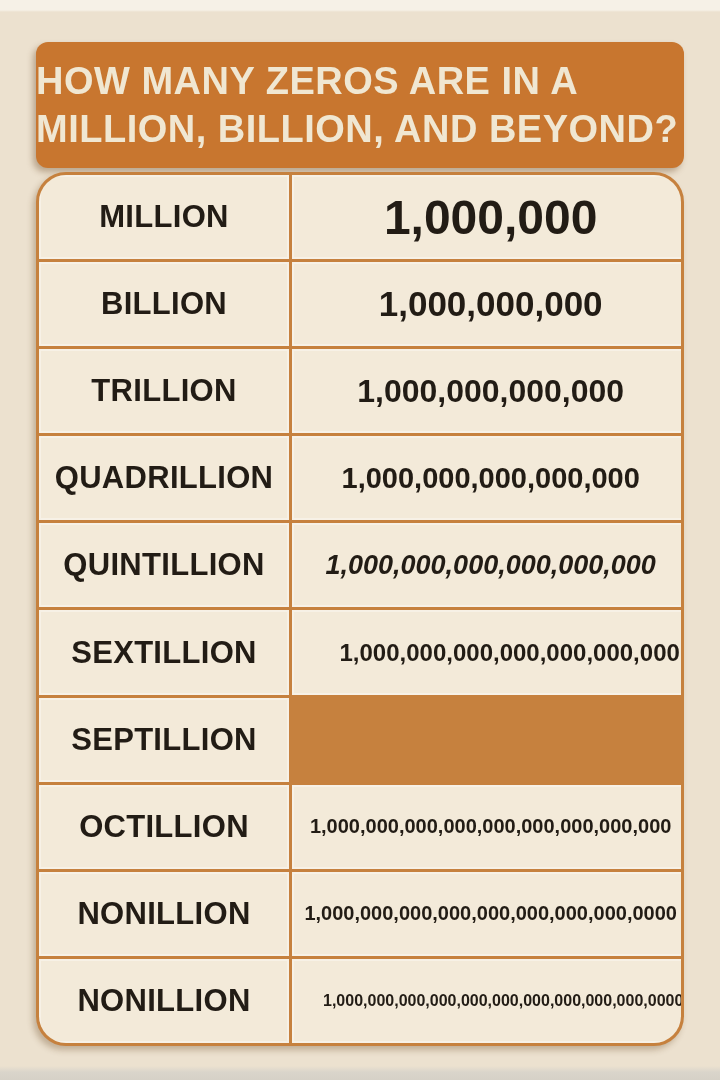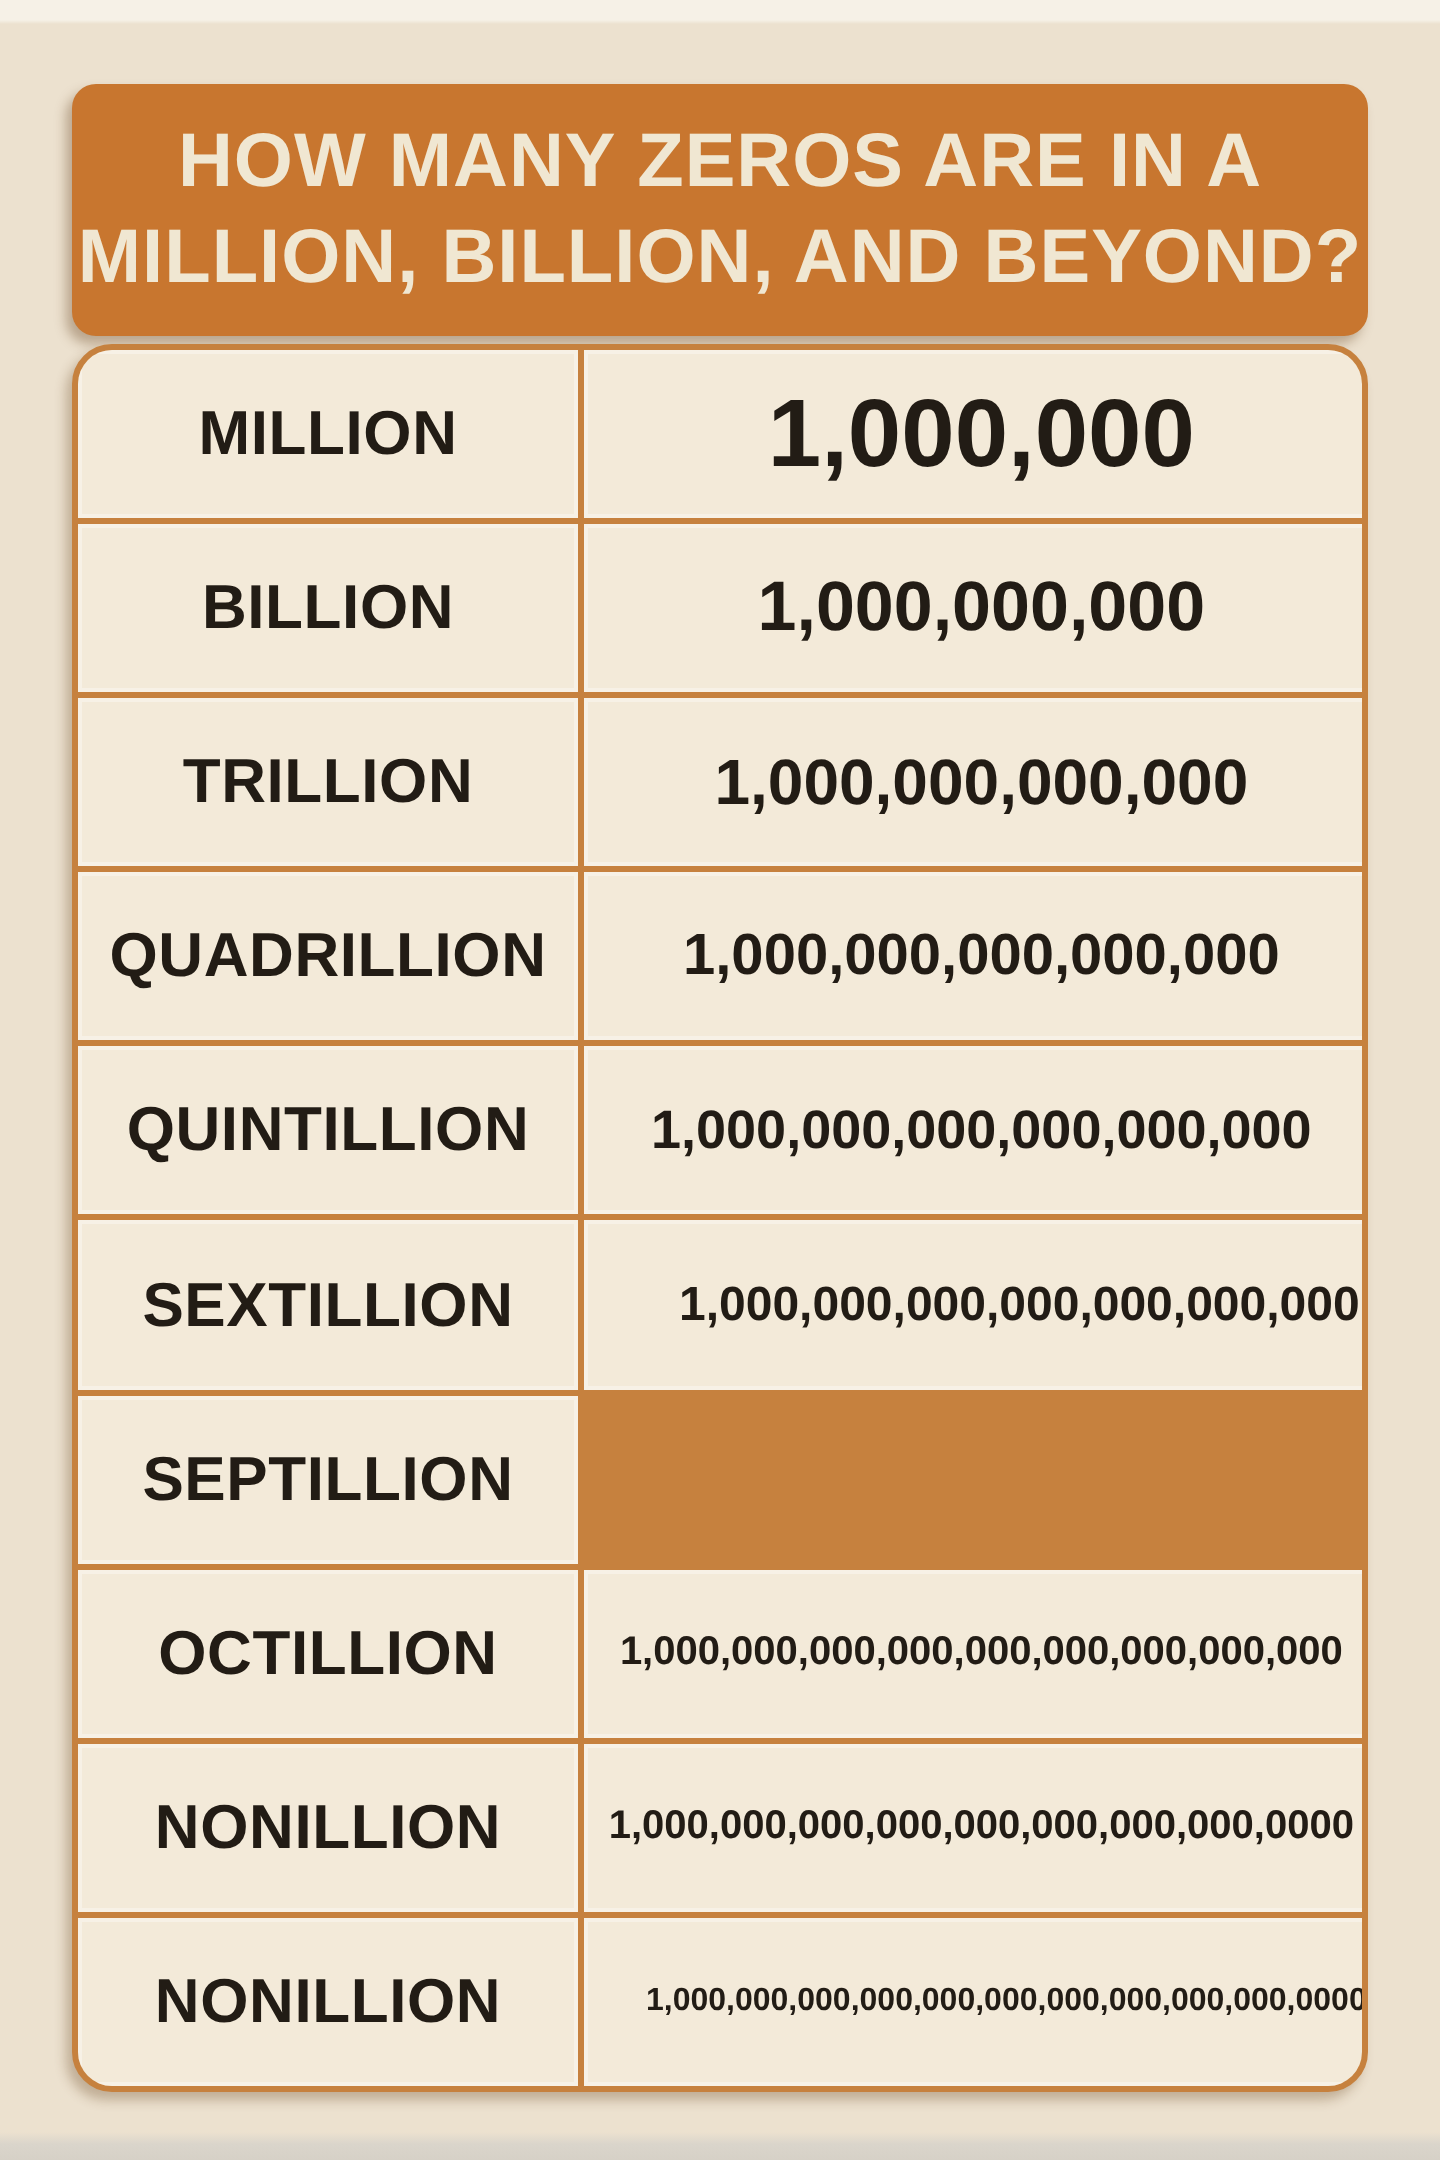--- a/index.html
+++ b/index.html
@@ -16,36 +16,36 @@
       #ece1cf 12px, #ece1cf 1066px,
       #dad5cb 1072px, #d6d1c7 1080px);
     padding:42px 36px 0 36px;
     overflow:hidden;
   }
   .banner{
     height:126px;
     background:#c8762f;
     border-radius:12px;
     display:flex;flex-direction:column;
-    align-items:center;justify-content:center;
+    align-items:flex-start;justify-content:center;
     box-shadow:-3px 4px 6px rgba(92,55,18,.35);
     margin-bottom:4px;
   }
   .banner-line{
     font-weight:700;
     font-size:38px;
     line-height:48px;
     color:#f0e7d2;
     letter-spacing:.5px;
     white-space:nowrap;
   }
   .zeros-table{
     height:868px;
     border:3px solid #c6813e;
-    border-radius:20px;
+    border-radius:30px;
     overflow:hidden;
     background:#c6813e;
     display:grid;
     grid-template-rows:repeat(10,1fr);
     row-gap:3px;
     box-shadow:-3px 4px 6px rgba(92,55,18,.3);
   }
   .row{
     display:grid;
     grid-template-columns:250px 1fr;
@@ -60,21 +60,21 @@
     padding:0 6px;
     box-sizing:border-box;
     white-space:nowrap;
   }
   .label{font-size:31px;letter-spacing:.3px;}
   .value{font-size:33px;}
   .row:nth-child(1) .value{font-size:48px;}
   .row:nth-child(2) .value{font-size:35px;}
   .row:nth-child(3) .value{font-size:32px;}
   .row:nth-child(4) .value{font-size:29px;}
-  .row:nth-child(5) .value{font-size:27px;}
+  .row:nth-child(5) .value{font-size:27px;font-style:italic;}
   .row:nth-child(6) .value{font-size:24px;padding-left:44px;}
   .row:nth-child(7) .value{font-size:22px;}
   .row:nth-child(8) .value{font-size:20px;}
   .row:nth-child(9) .value{font-size:20px;}
   .row:nth-child(10) .value{font-size:16px;padding-left:31px;}
 </style>
 </head>
 <body>
 
 <div class="page">

